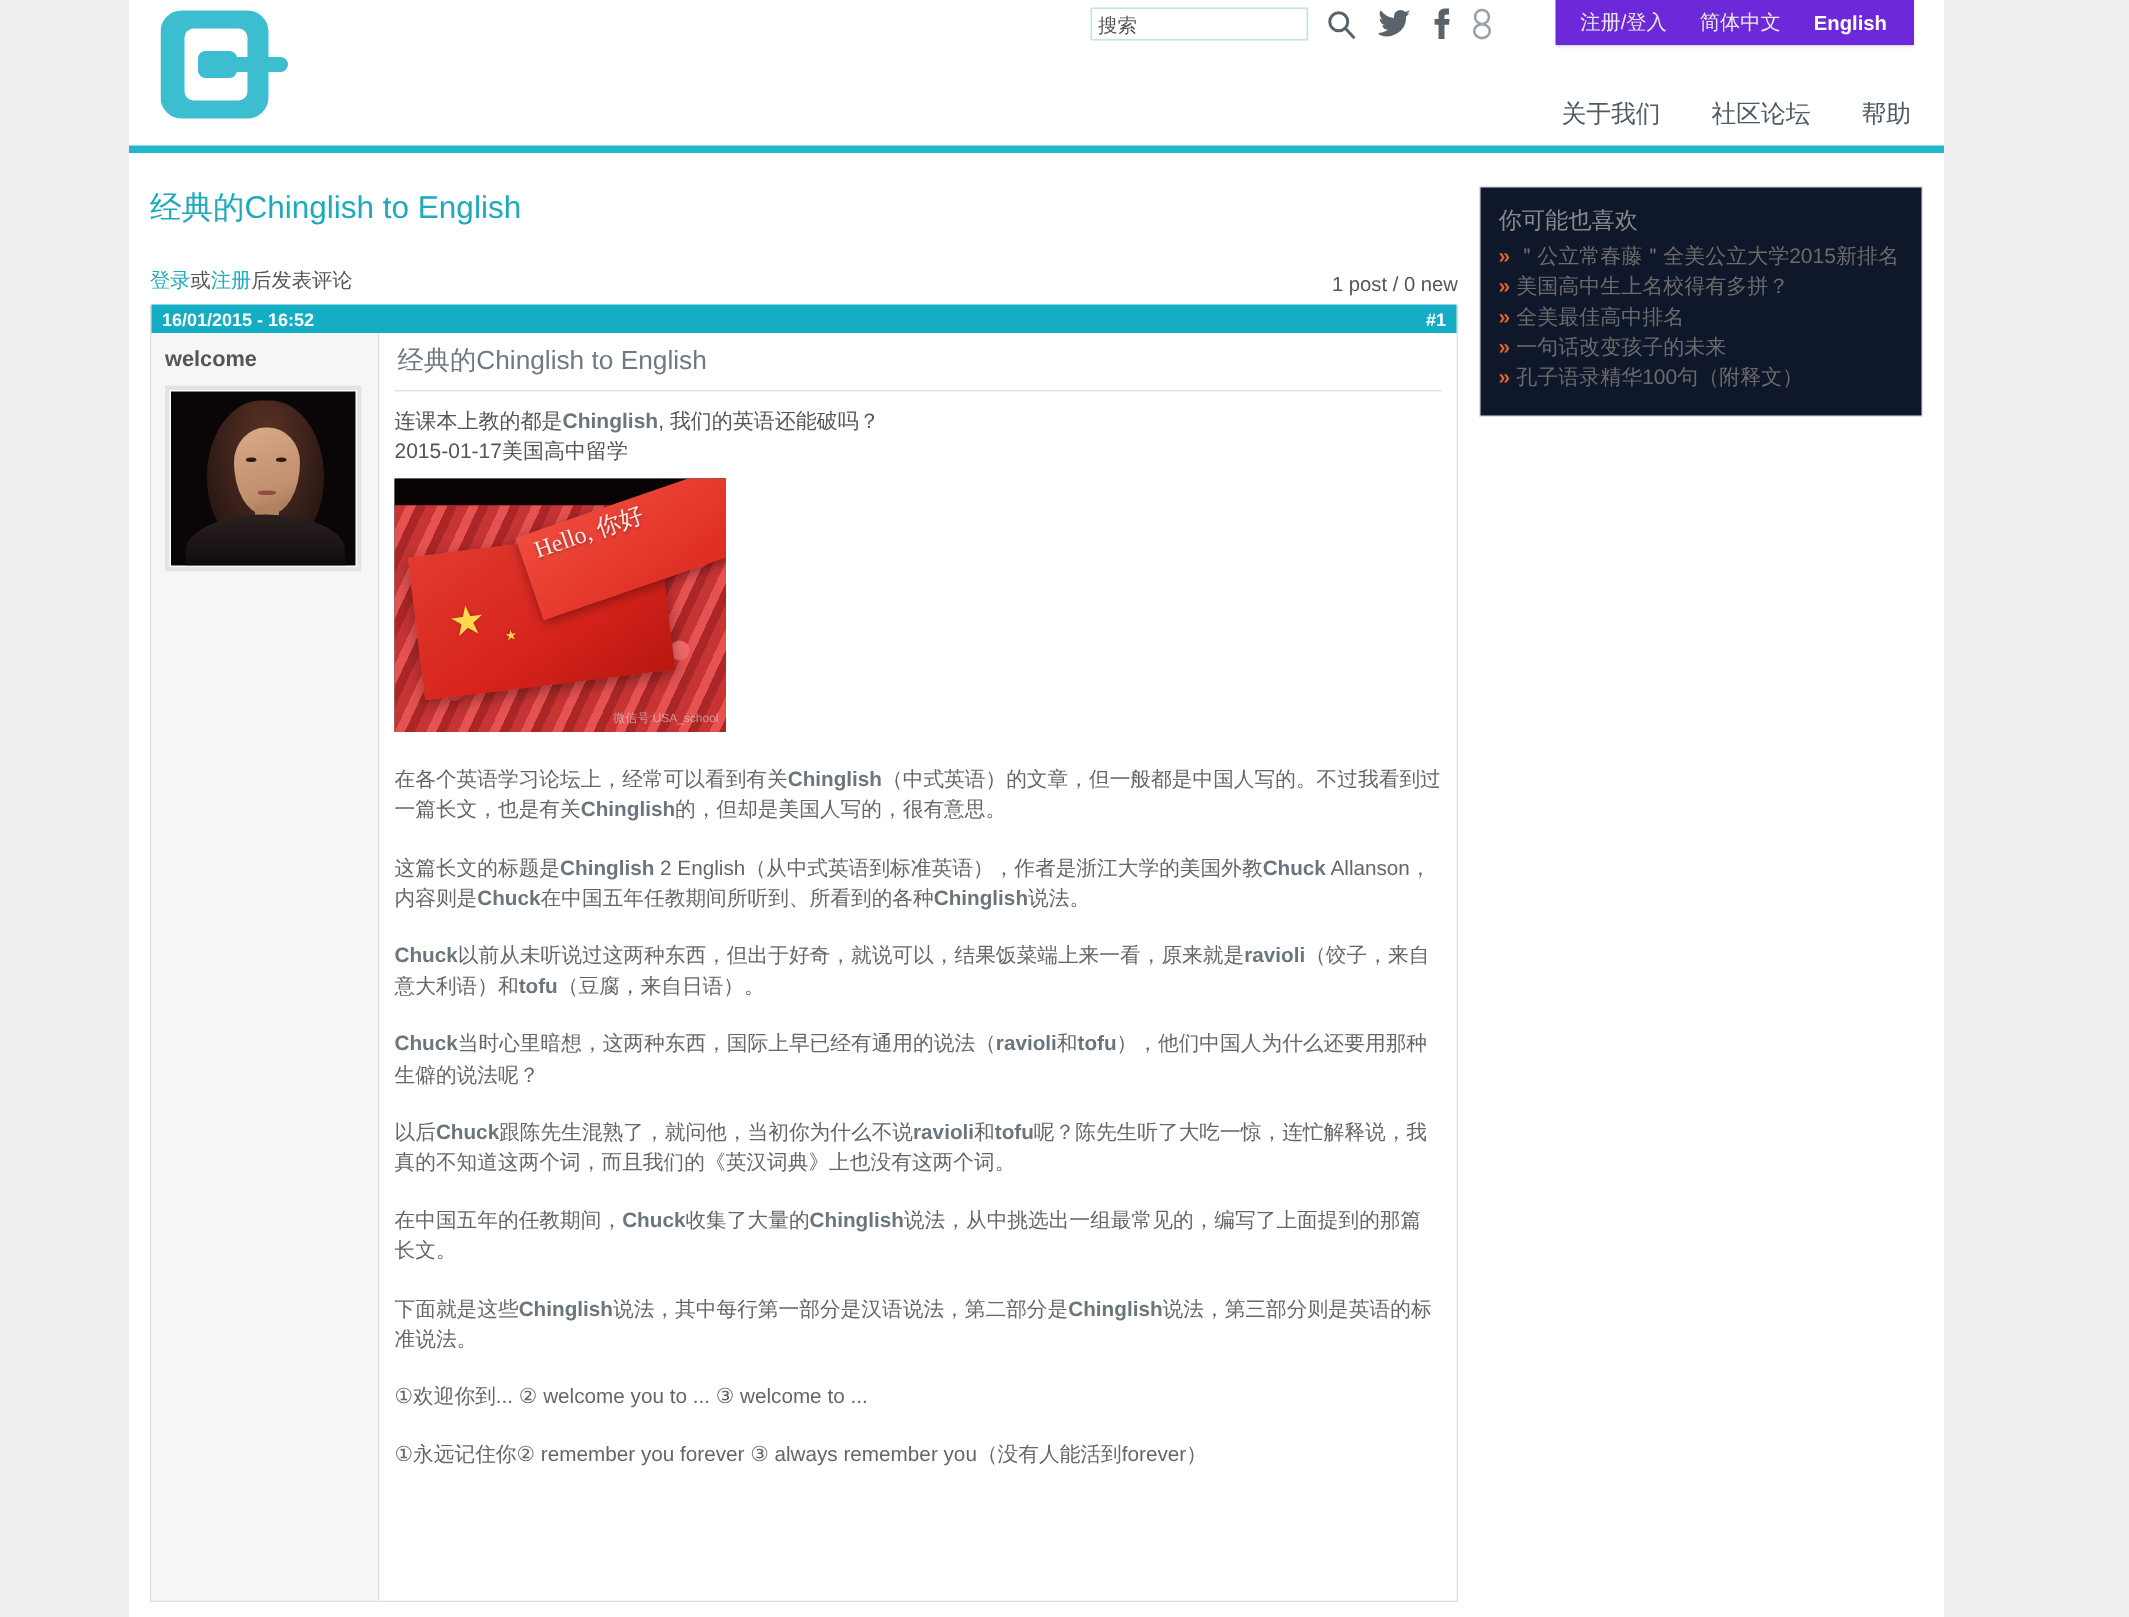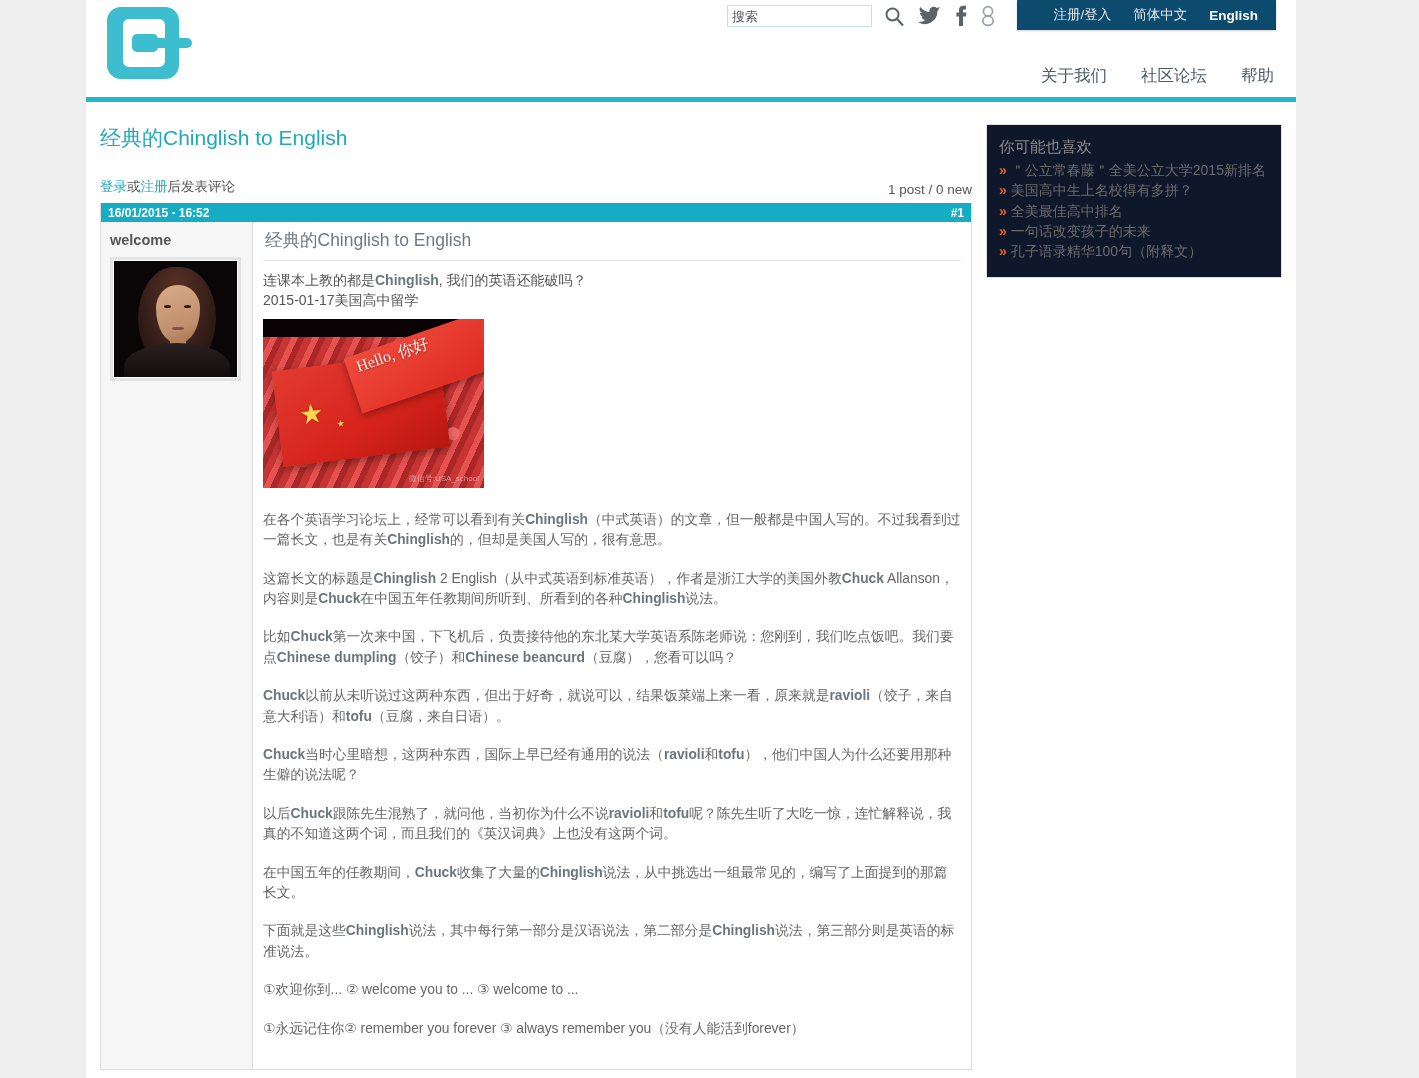--- a/index.html
+++ b/index.html
@@ -27,23 +27,23 @@
   }
   .logo {
     position: absolute; left: 21px; top: 3px;
     width: 86px; height: 80px;
   }
   .logo svg { display: block; }
 
   .util-bar {
     position: absolute; right: 20px; top: 0;
     height: 30px;
-    background: #0c4a6e;
+    background: #6d28d9;
     display: flex; align-items: center;
-    padding: 0 18px 0 36px;
+    padding: 0 18px 0 16px;
     box-shadow: 0 1px 2px rgba(0,0,0,.18);
   }
   .util-link {
     color: #e9e9e9;
     font-size: 13.5px;
     text-decoration: none;
     margin-right: 22px;
     white-space: nowrap;
     cursor: pointer;
   }
@@ -365,21 +365,20 @@
                 <div class="fig-star">★</div>
                 <div class="fig-star small">★</div>
               </div>
               <div class="fig-banner"></div>
               <div class="fig-banner-text">Hello, 你好</div>
               <div class="fig-watermark">微信号:USA_school</div>
             </div>
 
             <p class="para">在各个英语学习论坛上，经常可以看到有关<b>Chinglish</b>（中式英语）的文章，但一般都是中国人写的。不过我看到过一篇长文，也是有关<b>Chinglish</b>的，但却是美国人写的，很有意思。</p>
             <p class="para">这篇长文的标题是<b>Chinglish</b> 2 English（从中式英语到标准英语），作者是浙江大学的美国外教<b>Chuck</b> Allanson，内容则是<b>Chuck</b>在中国五年任教期间所听到、所看到的各种<b>Chinglish</b>说法。</p>
-            <p class="para">比如<b>Chuck</b>第一次来中国，下飞机后，负责接待他的东北某大学英语系陈老师说：您刚到，我们吃点饭吧。我们要点<b>Chinese dumpling</b>（饺子）和<b>Chinese beancurd</b>（豆腐），您看可以吗？</p>
             <p class="para"><b>Chuck</b>以前从未听说过这两种东西，但出于好奇，就说可以，结果饭菜端上来一看，原来就是<b>ravioli</b>（饺子，来自意大利语）和<b>tofu</b>（豆腐，来自日语）。</p>
             <p class="para"><b>Chuck</b>当时心里暗想，这两种东西，国际上早已经有通用的说法（<b>ravioli</b>和<b>tofu</b>），他们中国人为什么还要用那种生僻的说法呢？</p>
             <p class="para">以后<b>Chuck</b>跟陈先生混熟了，就问他，当初你为什么不说<b>ravioli</b>和<b>tofu</b>呢？陈先生听了大吃一惊，连忙解释说，我真的不知道这两个词，而且我们的《英汉词典》上也没有这两个词。</p>
             <p class="para">在中国五年的任教期间，<b>Chuck</b>收集了大量的<b>Chinglish</b>说法，从中挑选出一组最常见的，编写了上面提到的那篇长文。</p>
             <p class="para">下面就是这些<b>Chinglish</b>说法，其中每行第一部分是汉语说法，第二部分是<b>Chinglish</b>说法，第三部分则是英语的标准说法。</p>
             <p class="para">①欢迎你到... ② welcome you to ... ③ welcome to ...</p>
             <p class="para">①永远记住你② remember you forever ③ always remember you（没有人能活到forever）</p>
 
           </div>
         </div>

